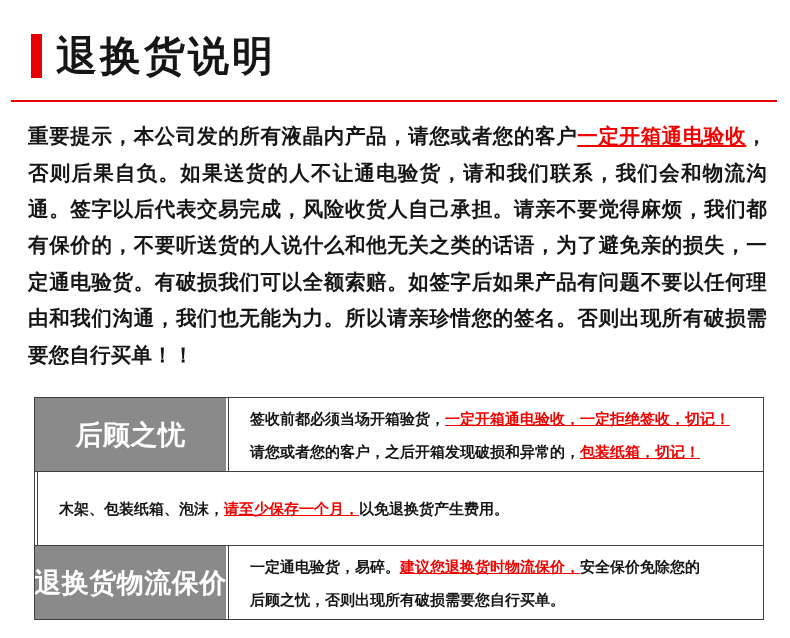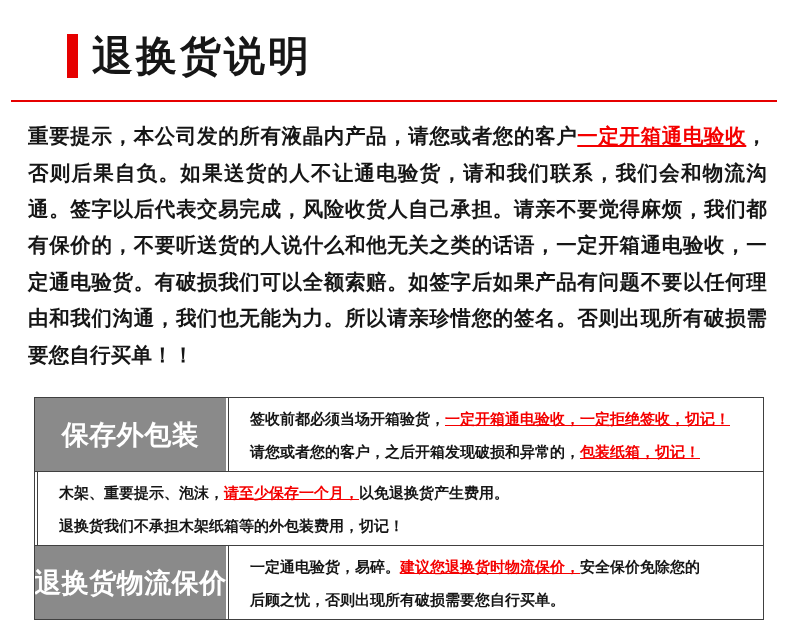--- a/index.html
+++ b/index.html
@@ -7,21 +7,21 @@
     --red-text:#f40000;
     --label-bg:#8a8a8a;
     --border-color:#404040;
     --ink:#161616;
   }
   html,body{margin:0;padding:0;background:#fff;}
   body{font-family:"Liberation Sans","DejaVu Sans",sans-serif;}
   .page{position:relative;width:790px;height:638px;background:#fff;overflow:hidden;}
 
   
-  .title-row{display:flex;align-items:center;padding:34px 0 0 31px;margin-left:36px;}
+  .title-row{display:flex;align-items:center;padding:34px 0 0 31px;}
   .title-bar{flex:none;width:11px;height:44px;background:var(--accent);margin-right:14px;}
   .title{margin:0;font-size:41px;line-height:1.08;font-weight:bold;color:var(--ink);letter-spacing:3px;white-space:nowrap;}
   .red-rule{height:2px;background:var(--accent);margin:22px 13px 0 11px;}
 
   
   .notice{margin:16px 23px 0 28px;font-size:20.5px;font-weight:bold;color:var(--ink);
           line-height:36.4px;text-align:justify;text-justify:inter-ideograph;letter-spacing:0.2px;}
   .red{color:var(--red-text);text-decoration:underline;}
 
   
@@ -38,36 +38,35 @@
 </head>
 <body>
 
 <div class="page">
   <div class="title-row">
     <span class="title-bar"></span>
     <h1 class="title">退换货说明</h1>
   </div>
   <div class="red-rule"></div>
 
-  <p class="notice" id="notice"><span>重要提示，本公司发的所有液晶内产品，请您或者您的客户</span><span class="red">一定开箱通电验收</span><span>，否则后果自负。如果送货的人不让通电验货，请和我们联系，我们会和物流沟通。签字以后代表交易完成，风险收货人自己承担。请亲不要觉得麻烦，我们都有保价的，不要听送货的人说什么和他无关之类的话语，一定开箱通电验收，一定通电验货。有破损我们可以全额索赔。如签字后如果产品有问题不要以任何理由和我们沟通，我们也无能为力。所以请亲珍惜您的签名。否则出现所有破损需要您自行买单！！</span></p>
+  <p class="notice" id="notice"><span>重要提示，本公司发的所有液晶内产品，请您或者您的客户</span><span class="red">一定开箱通电验收</span><span>，否则后果自负。如果送货的人不让通电验货，请和我们联系，我们会和物流沟通。签字以后代表交易完成，风险收货人自己承担。请亲不要觉得麻烦，我们都有保价的，不要听送货的人说什么和他无关之类的话语，为了避免亲的损失，一定通电验货。有破损我们可以全额索赔。如签字后如果产品有问题不要以任何理由和我们沟通，我们也无能为力。所以请亲珍惜您的签名。否则出现所有破损需要您自行买单！！</span></p>
 
   <div class="policy-table" id="policy-table">
       <div class="trow">
-        <div class="tlabel">保存外包装</div>
+        <div class="tlabel">后顾之忧</div>
         <div class="tgap"></div>
         <div class="tcontent">
           <div class="tline"><span>签收前都必须当场开箱验货，</span><span class="red">一定开箱通电验收，一定拒绝签收，切记！</span></div>
           <div class="tline"><span>请您或者您的客户，之后开箱发现破损和异常的，</span><span class="red">包装纸箱，切记！</span></div>
         </div>
       </div>
       <div class="trow">
         <div class="tgap"></div>
         <div class="tcontent">
-          <div class="tline"><span>木架、重要提示、泡沫，</span><span class="red">请至少保存一个月，</span><span>以免退换货产生费用。</span></div>
-          <div class="tline"><span>退换货我们不承担木架纸箱等的外包装费用，切记！</span></div>
+          <div class="tline"><span>木架、包装纸箱、泡沫，</span><span class="red">请至少保存一个月，</span><span>以免退换货产生费用。</span></div>
         </div>
       </div>
       <div class="trow">
         <div class="tlabel">退换货物流保价</div>
         <div class="tgap"></div>
         <div class="tcontent">
           <div class="tline"><span>一定通电验货，易碎。</span><span class="red">建议您退换货时物流保价，</span><span>安全保价免除您的</span></div>
           <div class="tline"><span>后顾之忧，否则出现所有破损需要您自行买单。</span></div>
         </div>
       </div>

